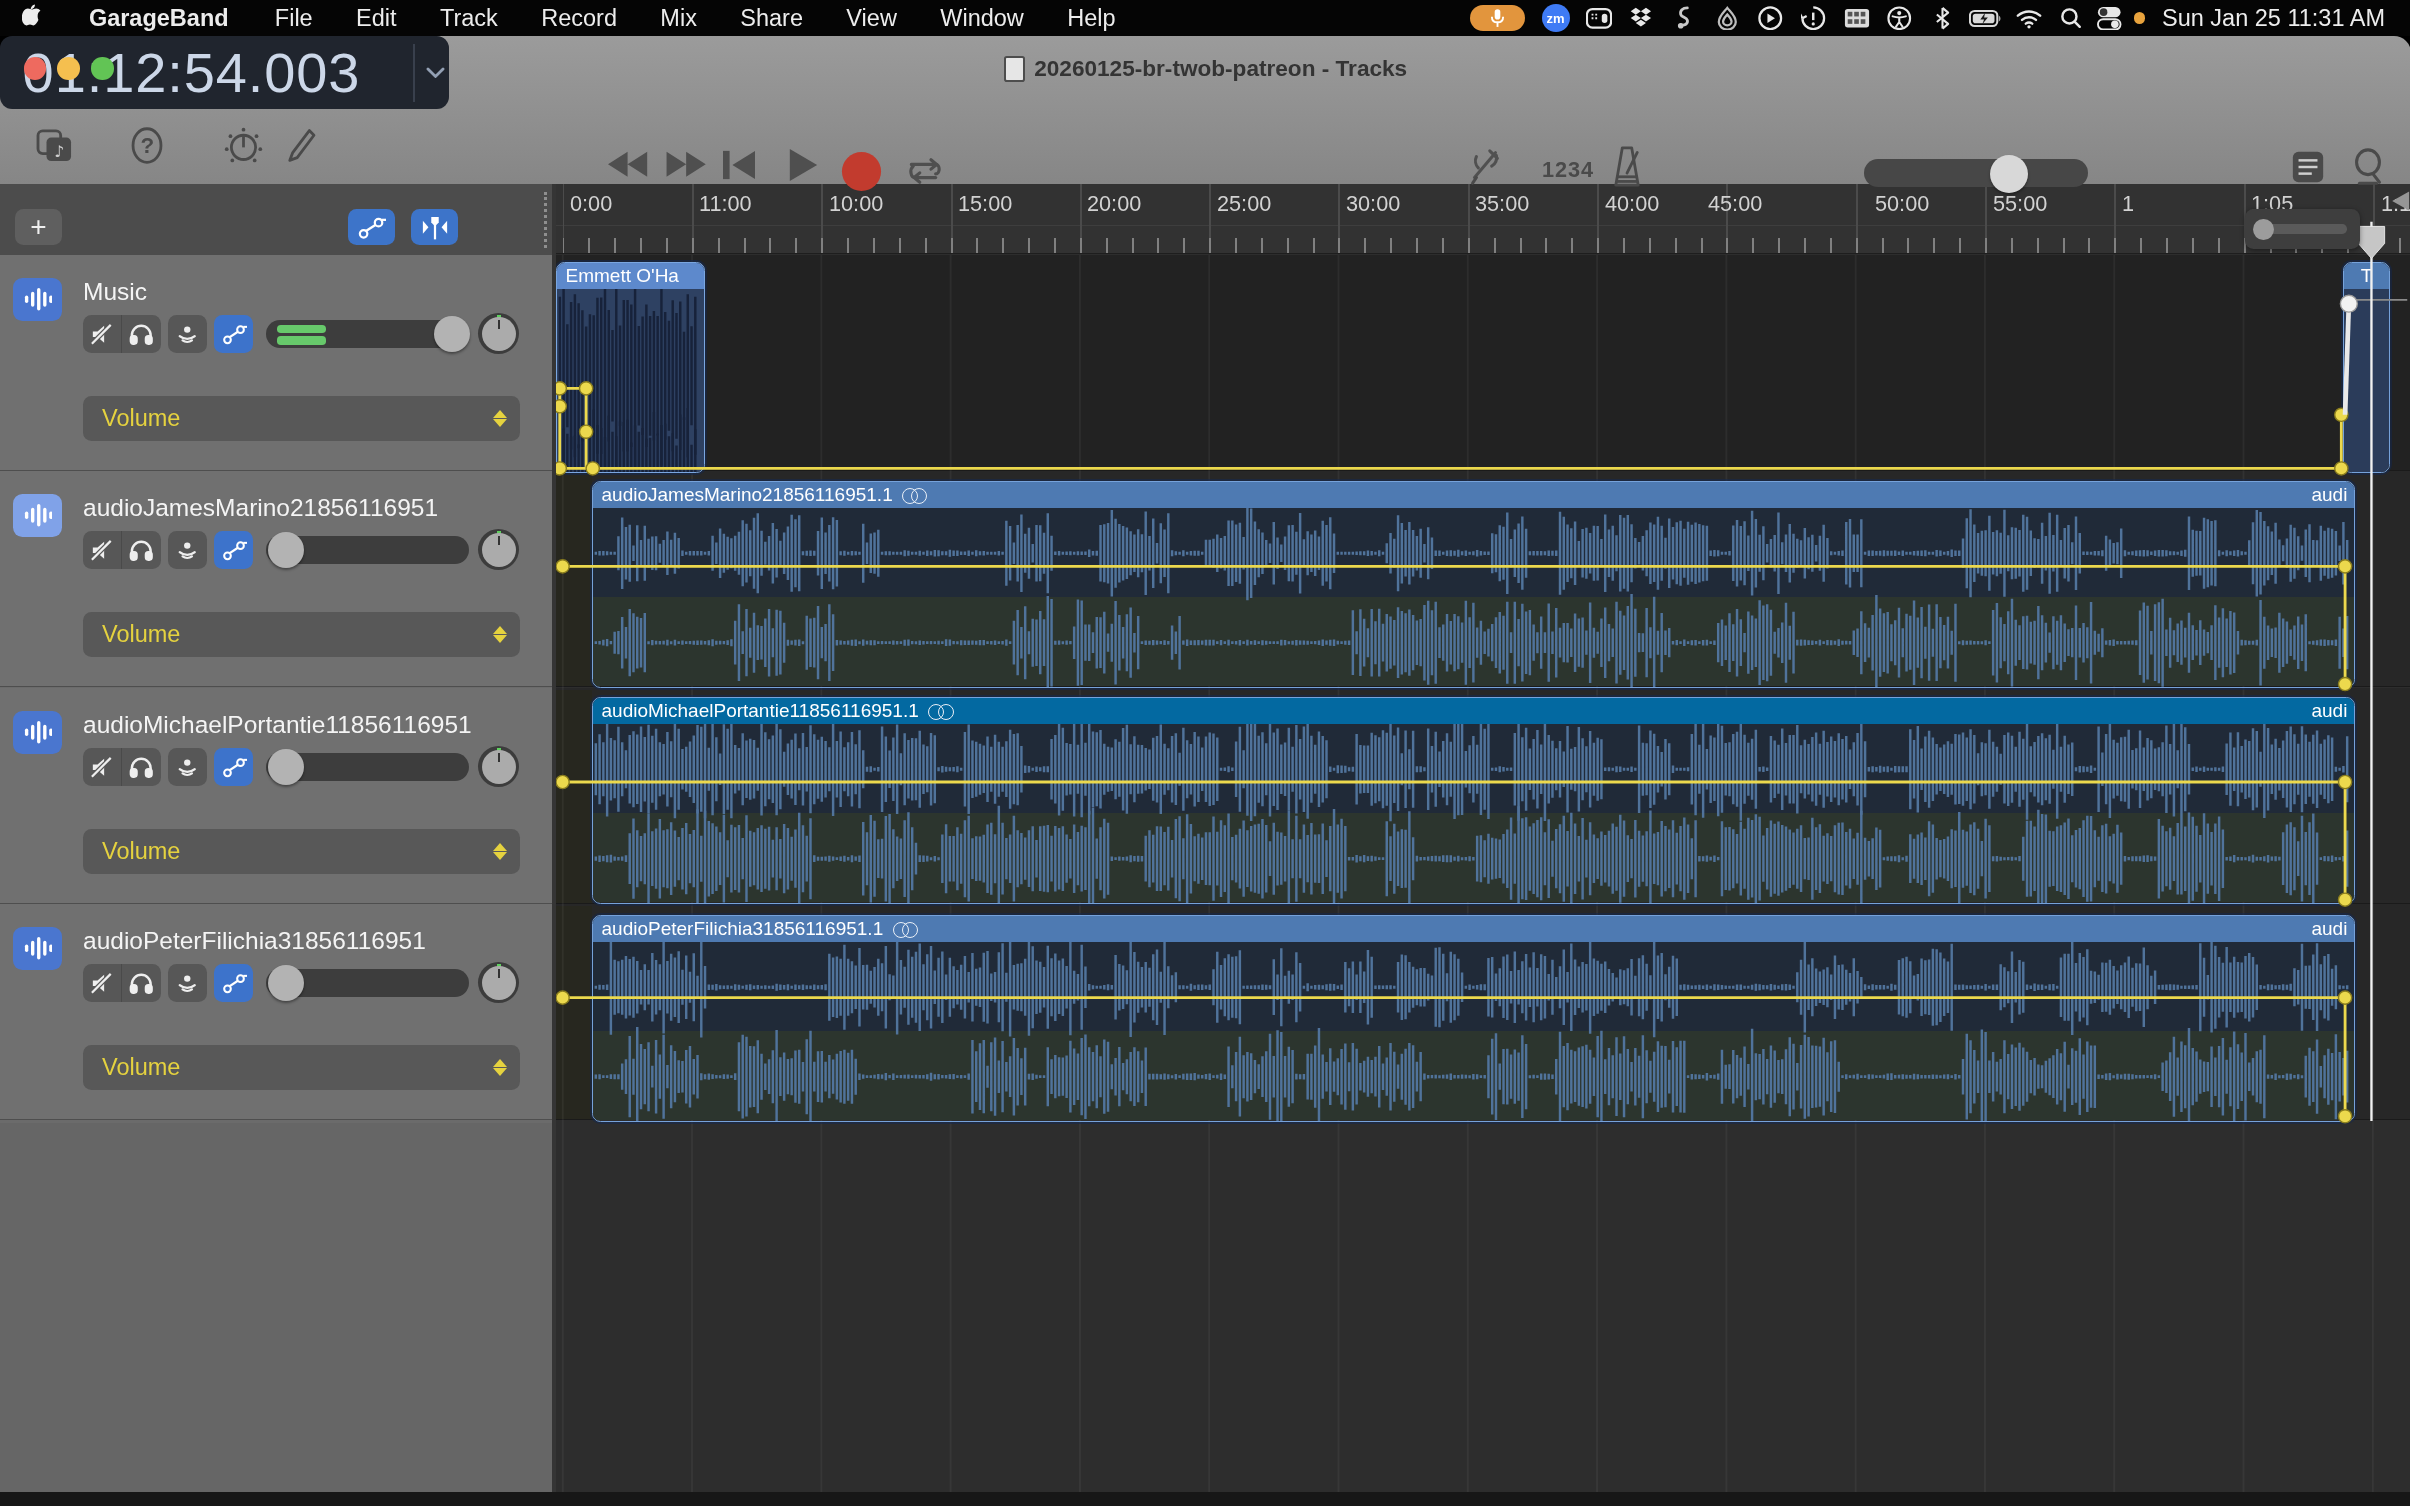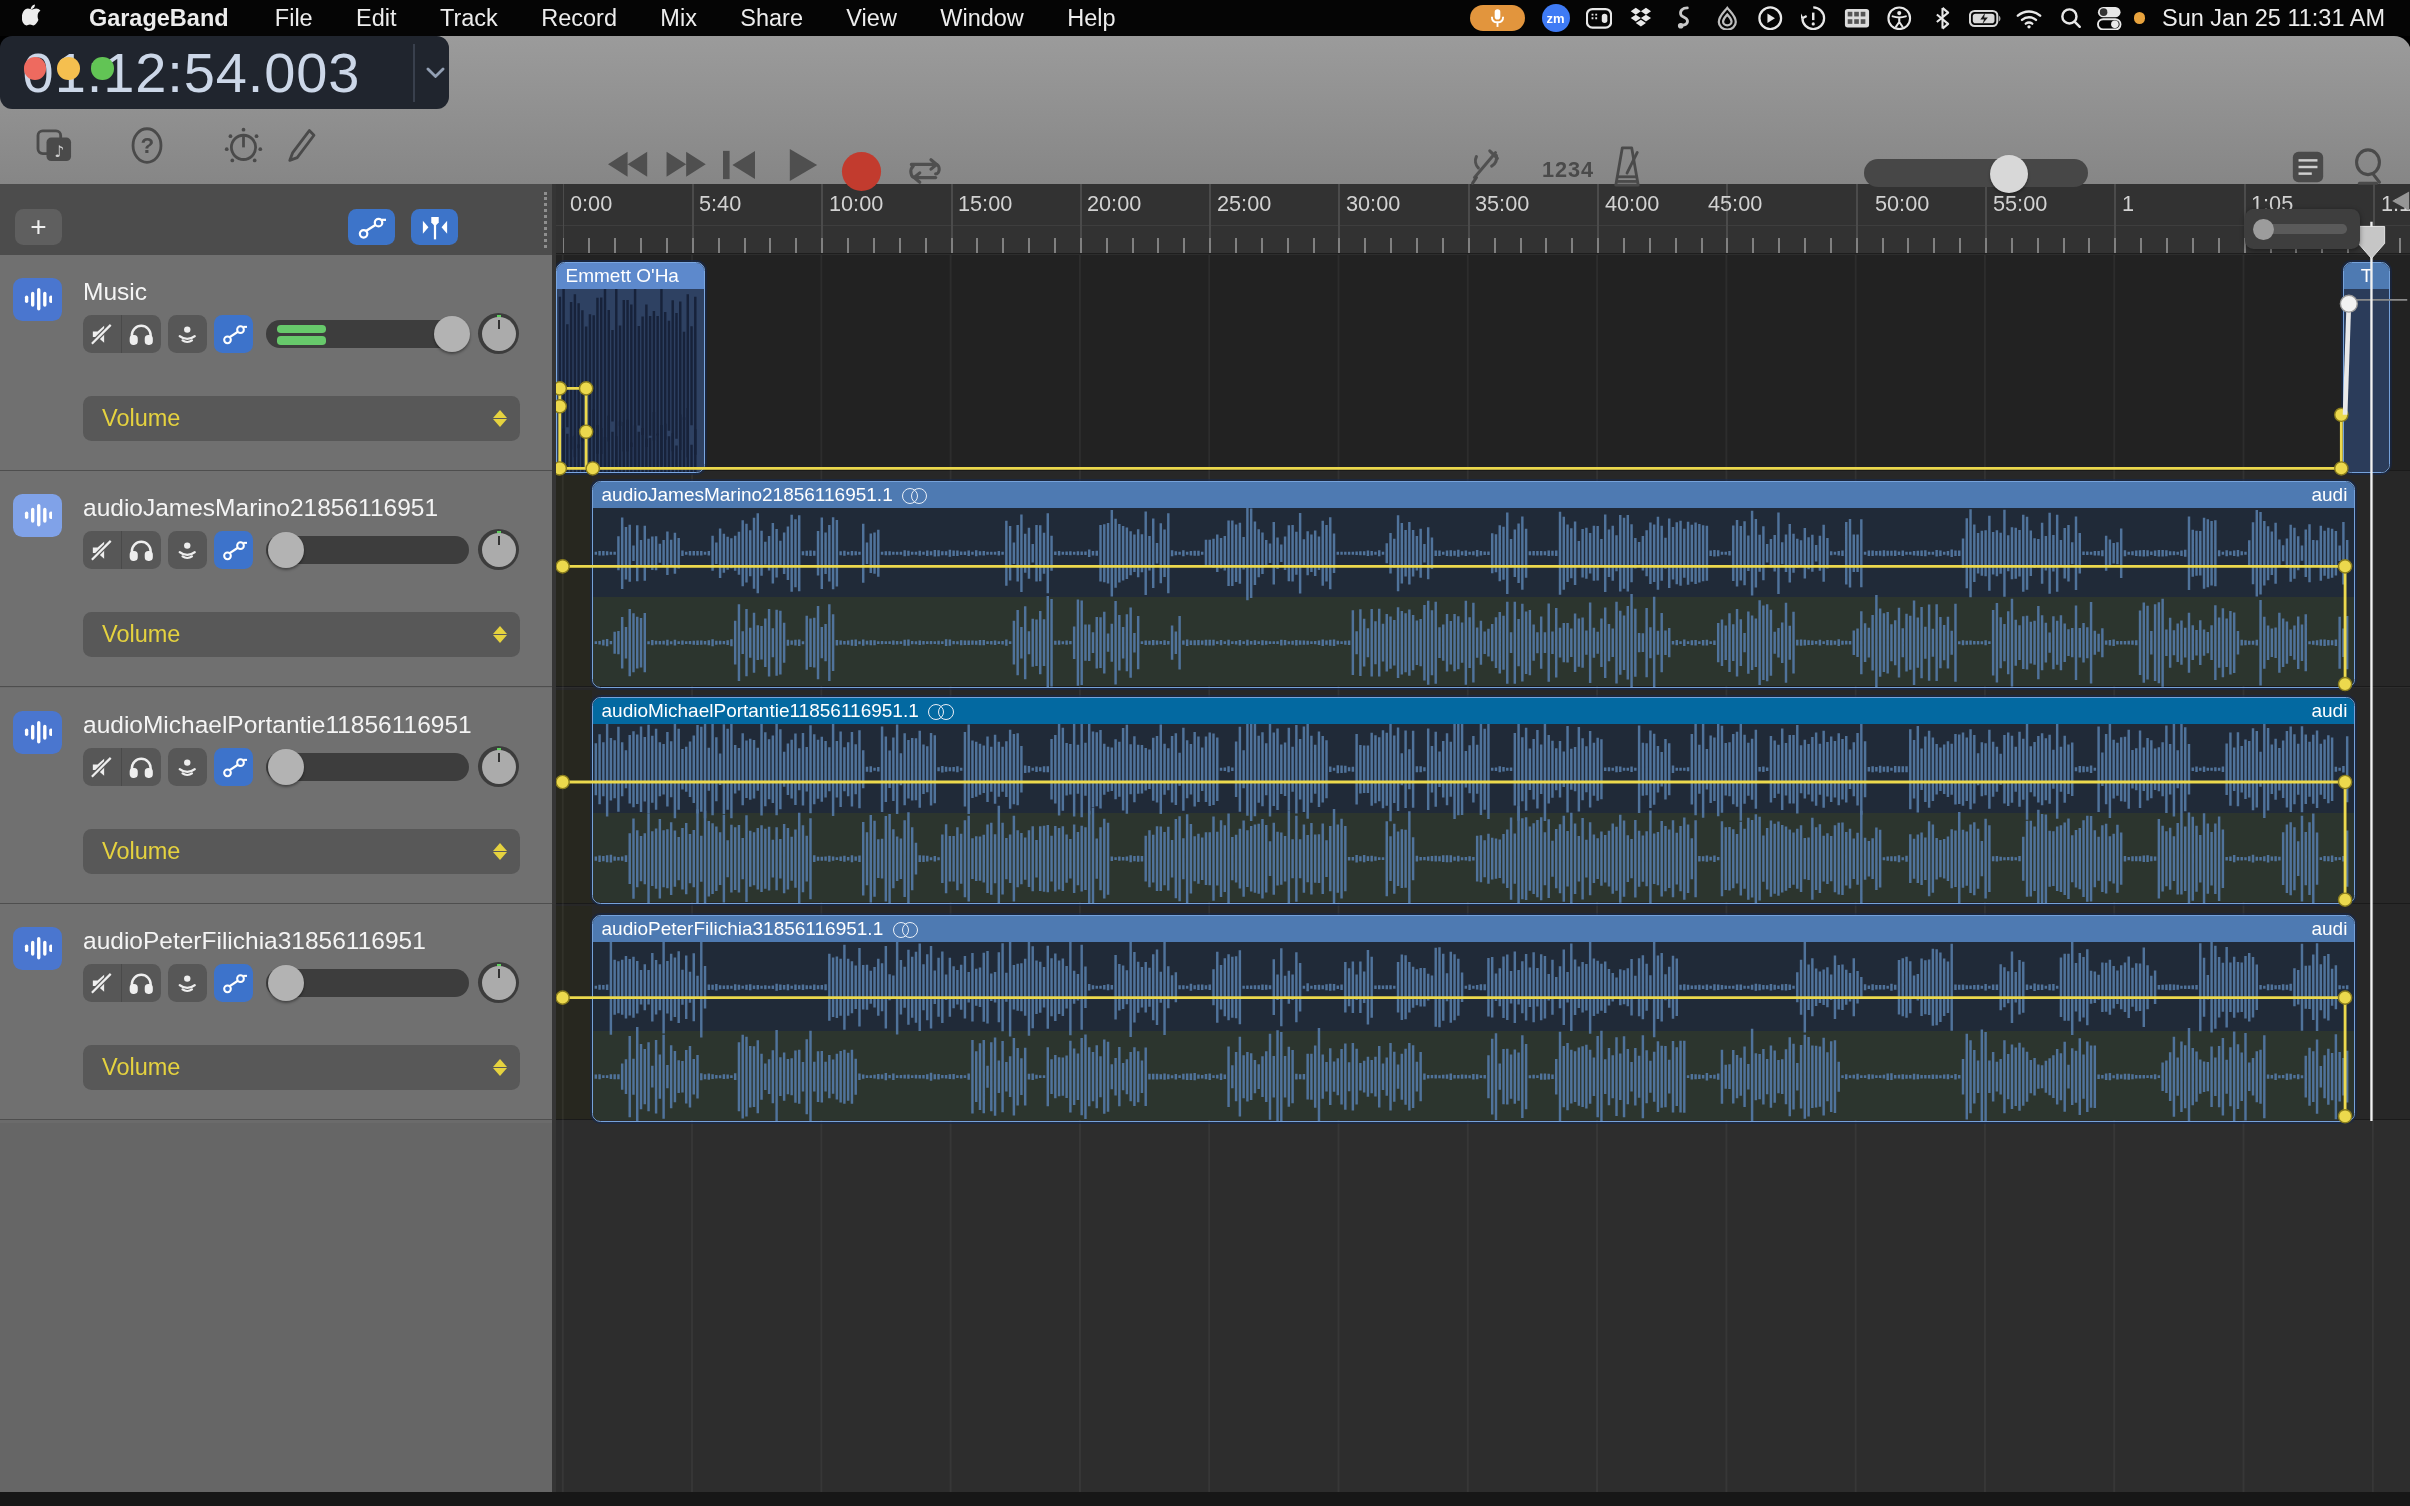--- a/index.html
+++ b/index.html
@@ -231,20 +231,24 @@
         <span class="ccdot"></span>
       </span>
       <span id="clocktxt">Sun Jan 25  11:31 AM</span>
     </div>
   </div>
 
   <div id="chrome" class="abs">
     <div class="tl abs" id="tl-close"></div>
     <div class="tl abs" id="tl-min"></div>
     <div class="tl abs" id="tl-zoom"></div>
+    <div id="titlewrap" class="abs">
+      <span id="docicon"></span>
+      <span>20260125-br-twob-patreon - Tracks</span>
+    </div>
 
     <div class="toolicon abs" style="left:34px;top:83px;width:41px;height:53px;">
       <svg width="38" height="34" viewBox="0 0 40 36">
           <rect x="2" y="2" width="24" height="24" rx="5" fill="none" stroke="#4a4a4a" stroke-width="3"></rect>
           <rect x="11" y="9" width="26" height="25" rx="5" fill="#4a4a4a"></rect>
           <text x="19" y="30" font-size="17" fill="#cfcfcf" font-family="DejaVu Sans">♪</text>
         </svg>
     </div>
     <div class="toolicon abs" style="left:126px;top:83px;width:41px;height:53px;">
       <svg width="38" height="41" viewBox="0 0 40 44">
@@ -715,21 +719,21 @@
         <span>T</span>
       </div>
       <div class="rbody" style="height:183px;background:#2b3c5a;"></div>
     </div>
 
     <div id="ruler">
         <div class="rhline"></div>
         <div class="rmajor" style="left: 6.6px;"></div>
         <span class="rlabel" style="left: 14px;">0:00</span>
         <div class="rmajor" style="left: 136px;"></div>
-        <span class="rlabel" style="left: 143px;">5:40</span>
+        <span class="rlabel" style="left: 143px;">11:00</span>
         <div class="rmajor" style="left: 265px;"></div>
         <span class="rlabel" style="left: 273px;">10:00</span>
         <div class="rmajor" style="left: 395px;"></div>
         <span class="rlabel" style="left: 402px;">15:00</span>
         <div class="rmajor" style="left: 524px;"></div>
         <span class="rlabel" style="left: 531px;">20:00</span>
         <div class="rmajor" style="left: 653px;"></div>
         <span class="rlabel" style="left: 661px;">25:00</span>
         <div class="rmajor" style="left: 782px;"></div>
         <span class="rlabel" style="left: 790px;">30:00</span>

